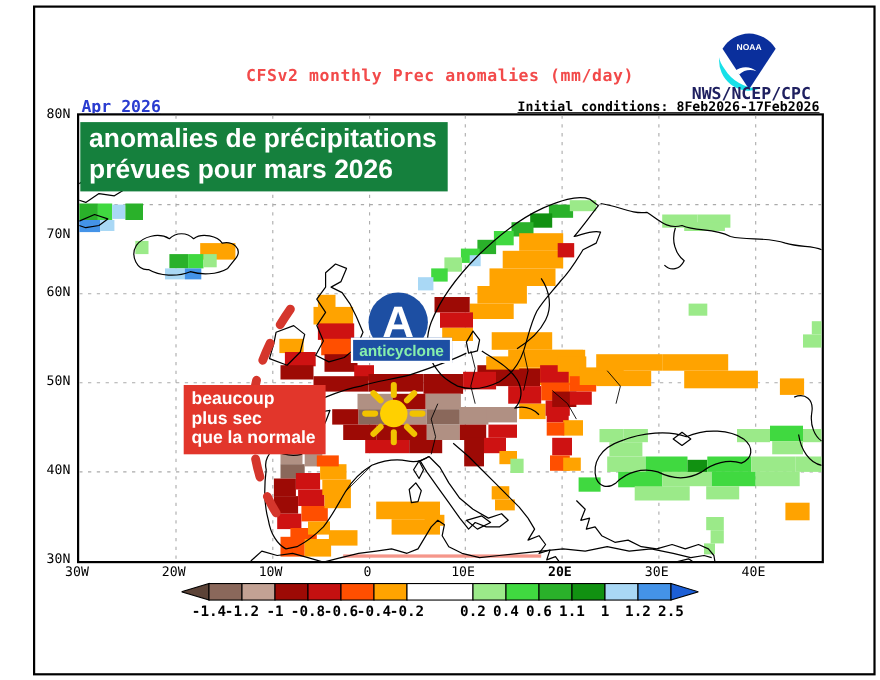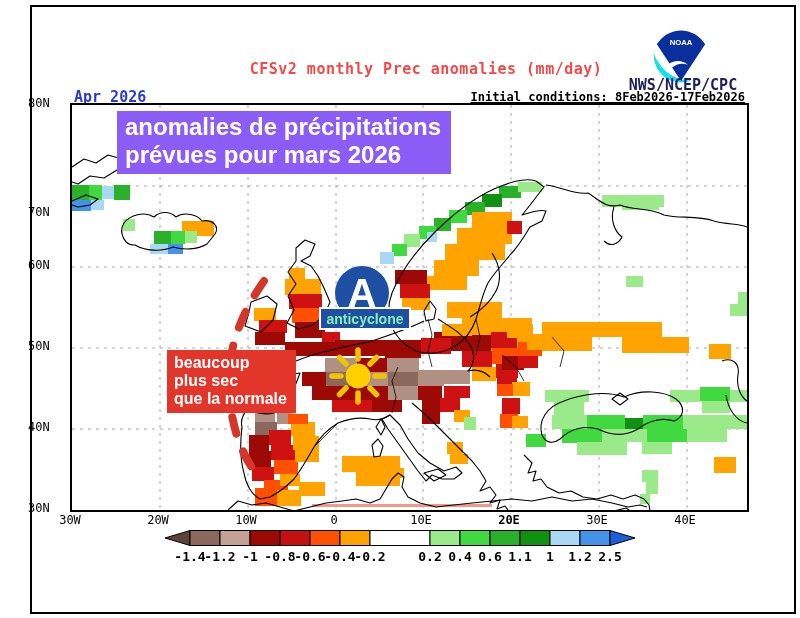--- a/index.html
+++ b/index.html
@@ -1,46 +1,46 @@
 <!DOCTYPE html>
 <html><head>
 <meta charset="utf-8">
 <style>
   html,body{margin:0;padding:0;background:#fff;}
   .page{position:relative;width:800px;height:618px;background:#fff;overflow:hidden;
         font-family:"DejaVu Sans Mono",monospace;}
   .outer-frame{position:absolute;left:30px;top:5px;width:762px;height:605px;
                border:2px solid #000;pointer-events:none;}
   .main-title{position:absolute;left:30px;top:60px;width:740px;text-align:center;
-              font:bold 15px "DejaVu Sans Mono",monospace;letter-spacing:.5px;padding-left:26px;}
+              font:bold 15px "DejaVu Sans Mono",monospace;letter-spacing:.5px;}
   .agency{position:absolute;left:618px;top:76px;width:130px;text-align:center;
           font:bold 15px "DejaVu Sans Mono",monospace;}
   .date-label{position:absolute;left:74px;top:88px;font:bold 15px "DejaVu Sans Mono",monospace;
               text-decoration:underline;}
   .init-cond{position:absolute;right:55px;top:90px;font:bold 12px "DejaVu Sans Mono",monospace;
              color:#000;text-decoration:underline;}
   .noaa-logo{position:absolute;left:652px;top:26px;}
   .map-wrap{position:absolute;left:70px;top:103px;width:675px;height:405px;
             border:2px solid #000;box-sizing:content-box;background:#fff;}
   .map-svg{position:absolute;left:0;top:0;}
-  .headline-box{position:absolute;left:1px;top:6px;background:#8b5cf6;color:#fff;
+  .headline-box{position:absolute;left:1px;top:6px;background:#15803d;color:#fff;
                 padding:2px 10px 5px 8px;font:bold 24px/28px "Liberation Sans",sans-serif;
-                white-space:nowrap;margin-left:44px;}
+                white-space:nowrap;}
   .anticyclone-circle{position:absolute;left:263px;top:161px;width:54px;height:54px;
                 border-radius:50%;background:#1d4fa3;color:#fff;display:flex;
                 align-items:center;justify-content:center;
                 font:bold 40px "Liberation Sans",sans-serif;}
   .anticyclone-label{position:absolute;left:247px;top:202px;width:88px;height:19px;
                 background:#1d4fa3;border:2px solid #fff;color:#86efac;display:flex;
                 align-items:center;justify-content:center;
                 font:bold 14px "Liberation Sans",sans-serif;}
   .dry-box{position:absolute;left:95px;top:245px;background:#e2362b;color:#fff;
            padding:4px 9px 5px 7px;font:bold 16px/18px "Liberation Sans",sans-serif;
            white-space:nowrap;}
-  .ytick{position:absolute;width:36px;font:12px "DejaVu Sans Mono",monospace;
+  .ytick{position:absolute;width:36px;text-align:right;font:12px "DejaVu Sans Mono",monospace;
          transform:translateY(-50%);}
   .xtick{position:absolute;top:513px;transform:translateX(-50%);
          font:12px "DejaVu Sans Mono",monospace;}
   .colorbar{position:absolute;left:165px;top:529px;width:470px;height:18px;}
   .cb-label{position:absolute;top:549px;transform:translateX(-50%);
             font:bold 13px "DejaVu Sans Mono",monospace;}
 </style>
 </head>
 <body>
 

